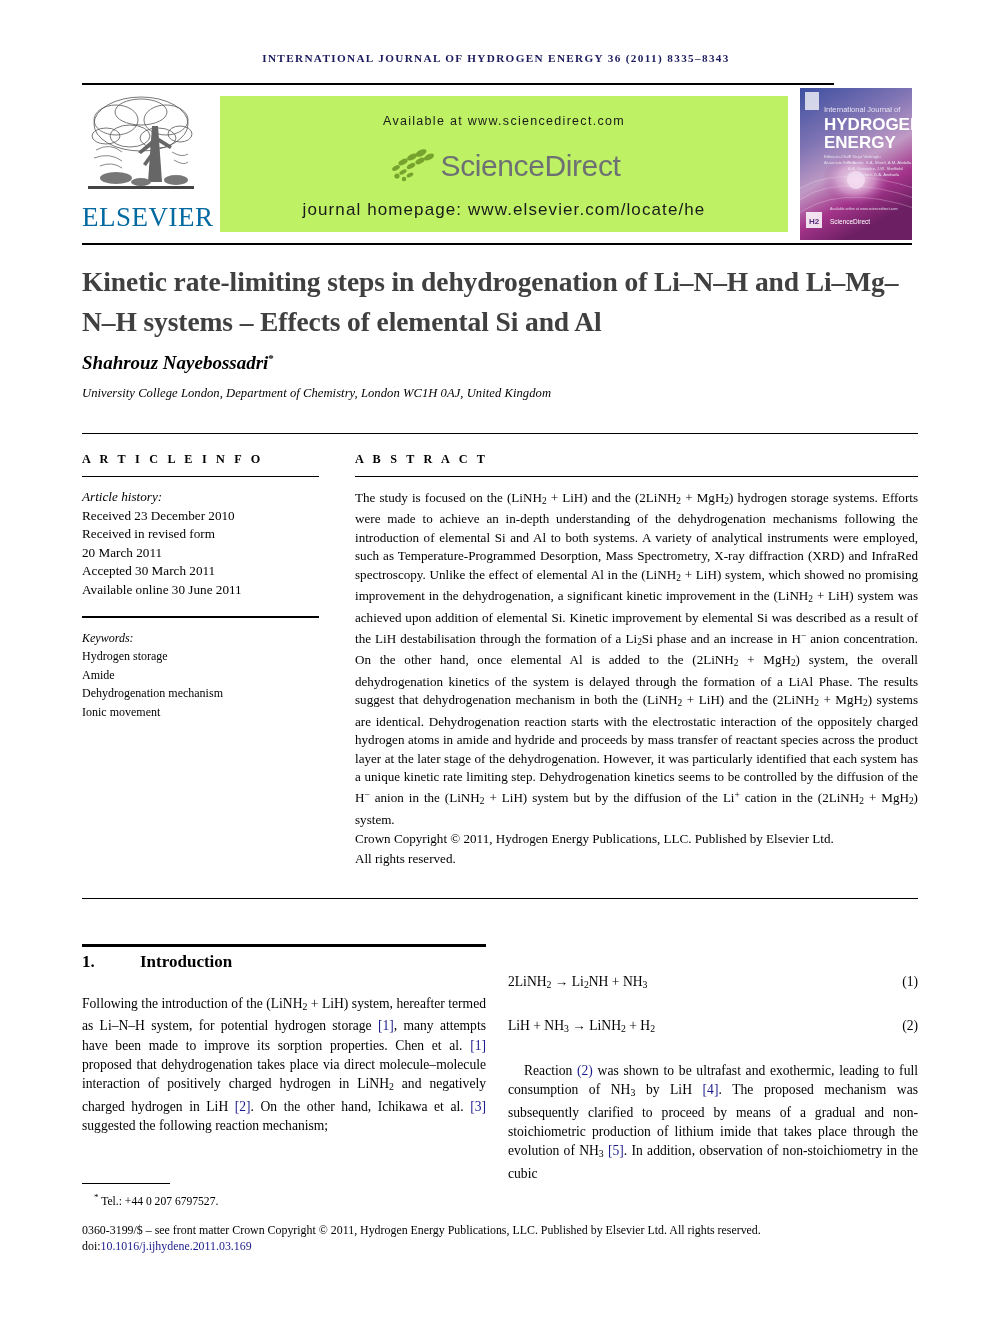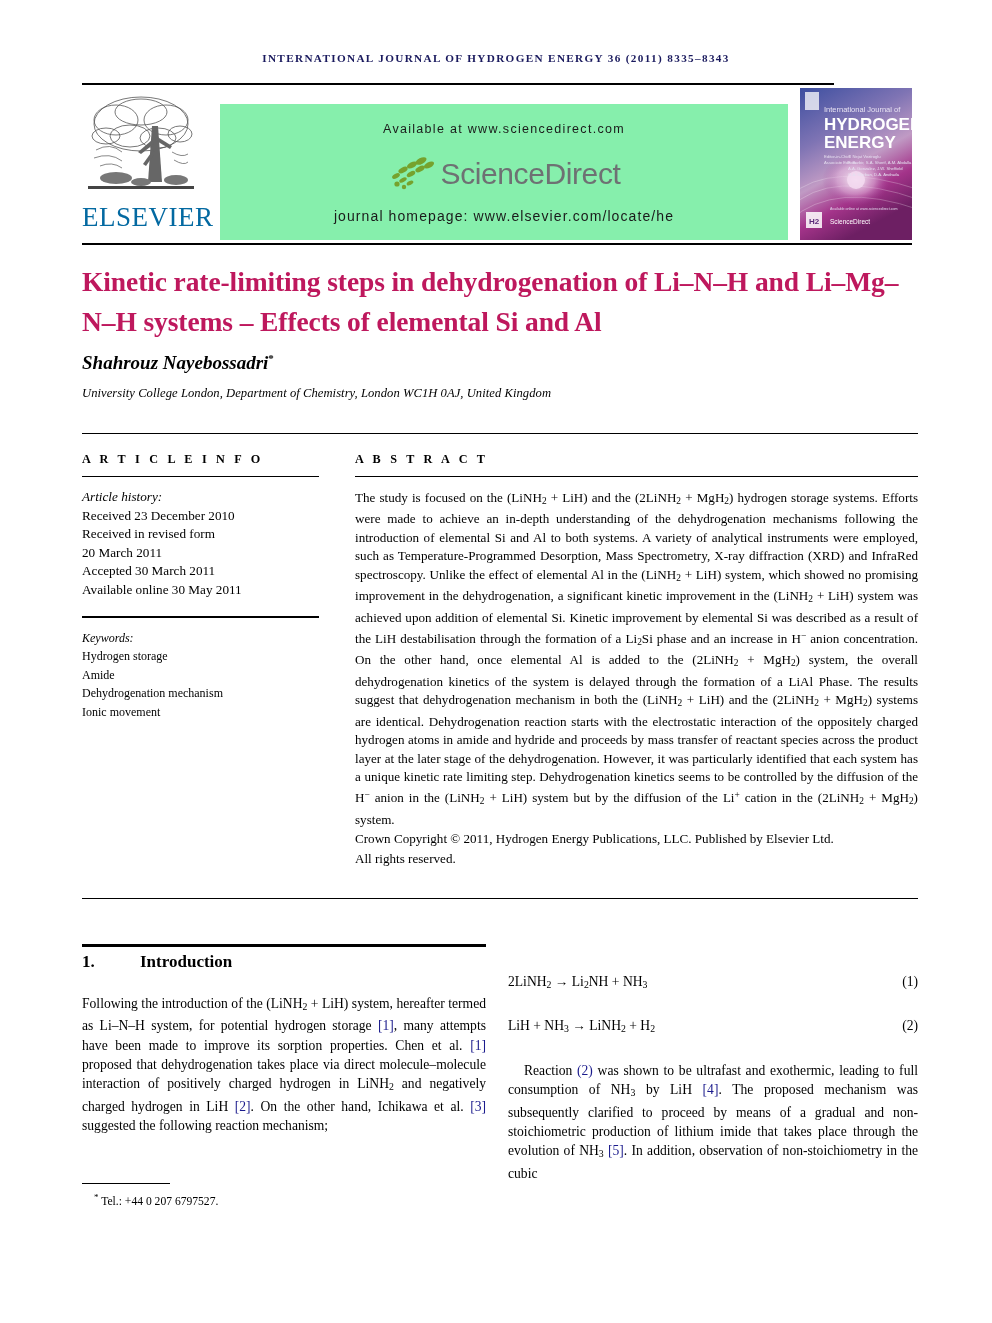--- a/index.html
+++ b/index.html
@@ -78,24 +78,24 @@
     font-family: "Liberation Serif", serif;
     font-size: 27px;
     letter-spacing: 0.5px;
     color: #0369a1;
     font-weight: 400;
   }
 
   .sd-banner {
     position: absolute;
     left: 138px;
-    top: 16px;
+    top: 8px;
     width: 568px;
     height: 136px;
-    background: #86efac;
+    background: #bef264;
     text-decoration: underline;
   }
   .sd-available {
     position: absolute;
     left: 0; top: 18px;
     width: 568px;
     text-align: center;
     font-family: "Liberation Sans", sans-serif;
     font-size: 12.5px;
     color: #1a1a1a;
@@ -116,21 +116,21 @@
     font-size: 30px;
     color: #6e7173;
     letter-spacing: -0.4px;
   }
   .sd-homepage {
     position: absolute;
     left: 0; top: 104px;
     width: 568px;
     text-align: center;
     font-family: "Liberation Sans", sans-serif;
-    font-size: 14px;
+    font-size: 17px;
     color: #1a1a1a;
     letter-spacing: 1.1px;
   }
 
   .cover-thumb {
     position: absolute;
     left: 718px;
     top: 0px;
     width: 112px;
     height: 152px;
@@ -151,21 +151,21 @@
   .title {
     position: absolute;
     left: 82px;
     top: 262px;
     width: 836px;
     font-family: "Liberation Serif", serif;
     font-size: 27.5px;
     font-weight: bold;
     line-height: 40px;
     letter-spacing: -0.1px;
-    color: #be185d;
+    color: #404040;
   }
 
   .author {
     position: absolute;
     left: 82px;
     top: 352px;
     font-family: "Liberation Serif", serif;
     font-style: italic;
     font-weight: bold;
     font-size: 19px;
@@ -494,21 +494,21 @@
 
   <div class="col-left">
     <div class="sec-label">A R T I C L E  I N F O</div>
     <div class="hr-thin wide"></div>
     <div class="info-block">
       <div class="lead">Article history:</div>
       <div>Received 23 December 2010</div>
       <div>Received in revised form</div>
       <div>20 March 2011</div>
       <div>Accepted 30 March 2011</div>
-      <div>Available online 30 May 2011</div>
+      <div>Available online 30 June 2011</div>
     </div>
     <div class="kw-rule"></div>
     <div class="kw-block">
       <div class="lead">Keywords:</div>
       <div>Hydrogen storage</div>
       <div>Amide</div>
       <div>Dehydrogenation mechanism</div>
       <div>Ionic movement</div>
     </div>
   </div>
@@ -547,14 +547,20 @@
   </div>
 
   <div class="foot-rule"></div>
   <div class="foot-note">
     <div class="foot-indent">
       <span class="star">*</span>
       <span>Tel.: +44 0 207 6797527.</span>
     </div>
   </div>
 
+  <div class="foot-legal">
+    <div>0360-3199/$ – see front matter Crown Copyright © 2011, Hydrogen Energy Publications, LLC. Published by Elsevier Ltd. All rights reserved.</div>
+    <div>
+      <span>doi:</span><span class="doi-link">10.1016/j.ijhydene.2011.03.169</span>
+    </div>
+  </div>
 
 </div>
 
 </body></html>

